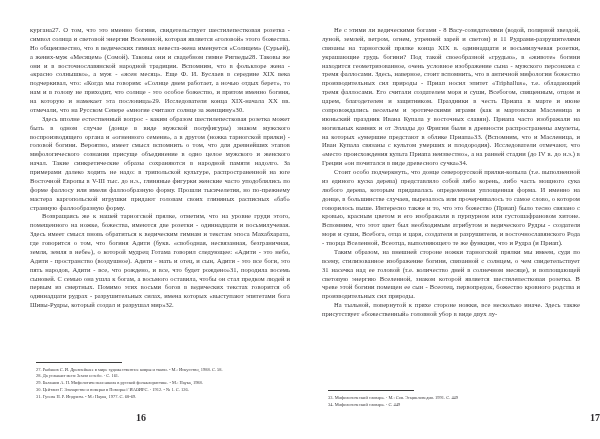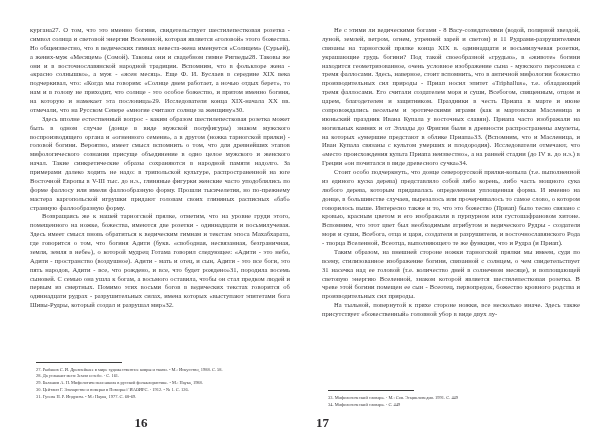--- a/index.html
+++ b/index.html
@@ -78,35 +78,35 @@
     font-size: 4.45px;
     line-height: 5.7px;
     color: #3d3b3e;
     text-align: left;
     padding-left: 6px;
     white-space: nowrap;
     overflow: hidden;
   }
   .folio {
     position: absolute;
-    bottom: 8px;
-    font-size: 13px;
+    bottom: 16px;
+    font-size: 10px;
     font-weight: bold;
     color: #2c2a2d;
   }
   .folio-left {
     left: 0;
     width: 300px;
     text-align: center;
     text-indent: -18px;
   }
   .folio-right {
     left: 300px;
     width: 300px;
-    text-align: left;
+    text-align: right;
     text-indent: 16px;
   }
 </style>
 </head>
 <body>
 
 <div class="spread">
 
   <div class="page page-left">
     <div class="body-col">

